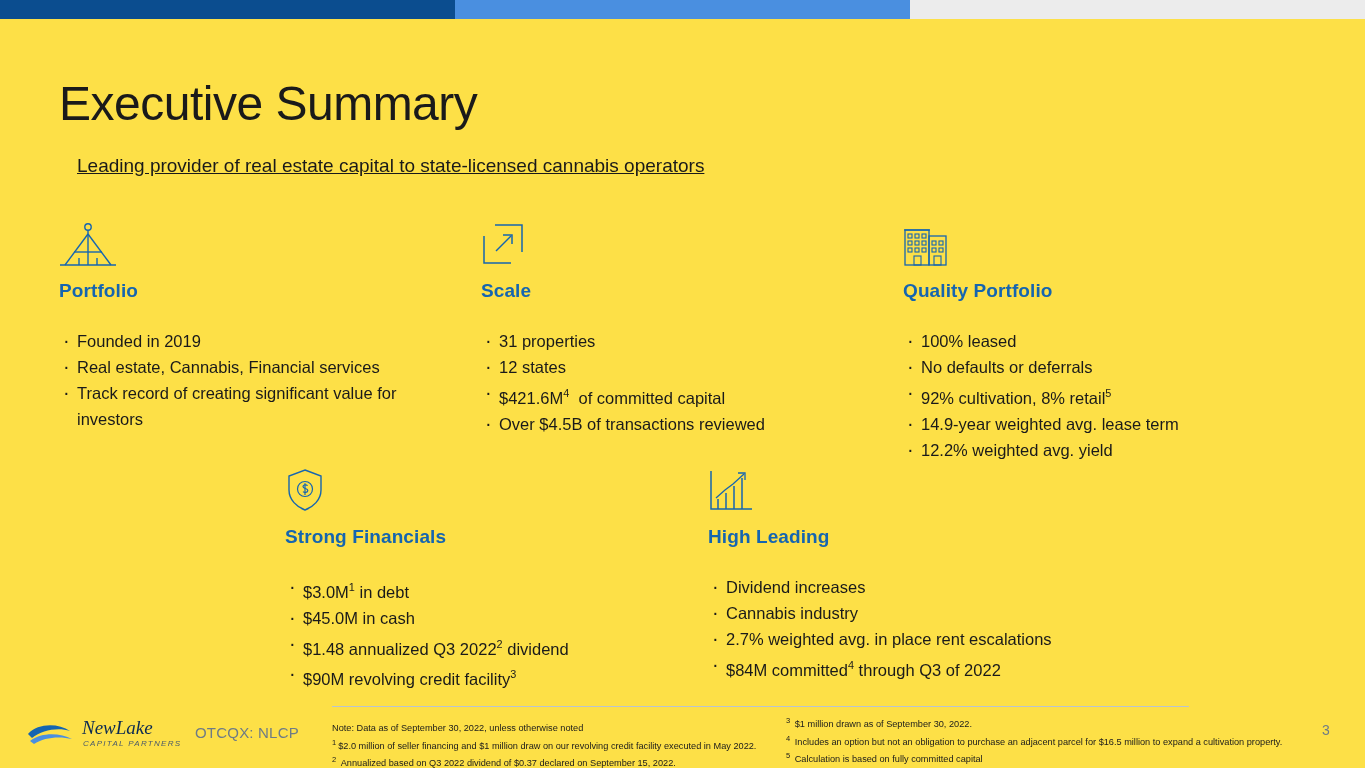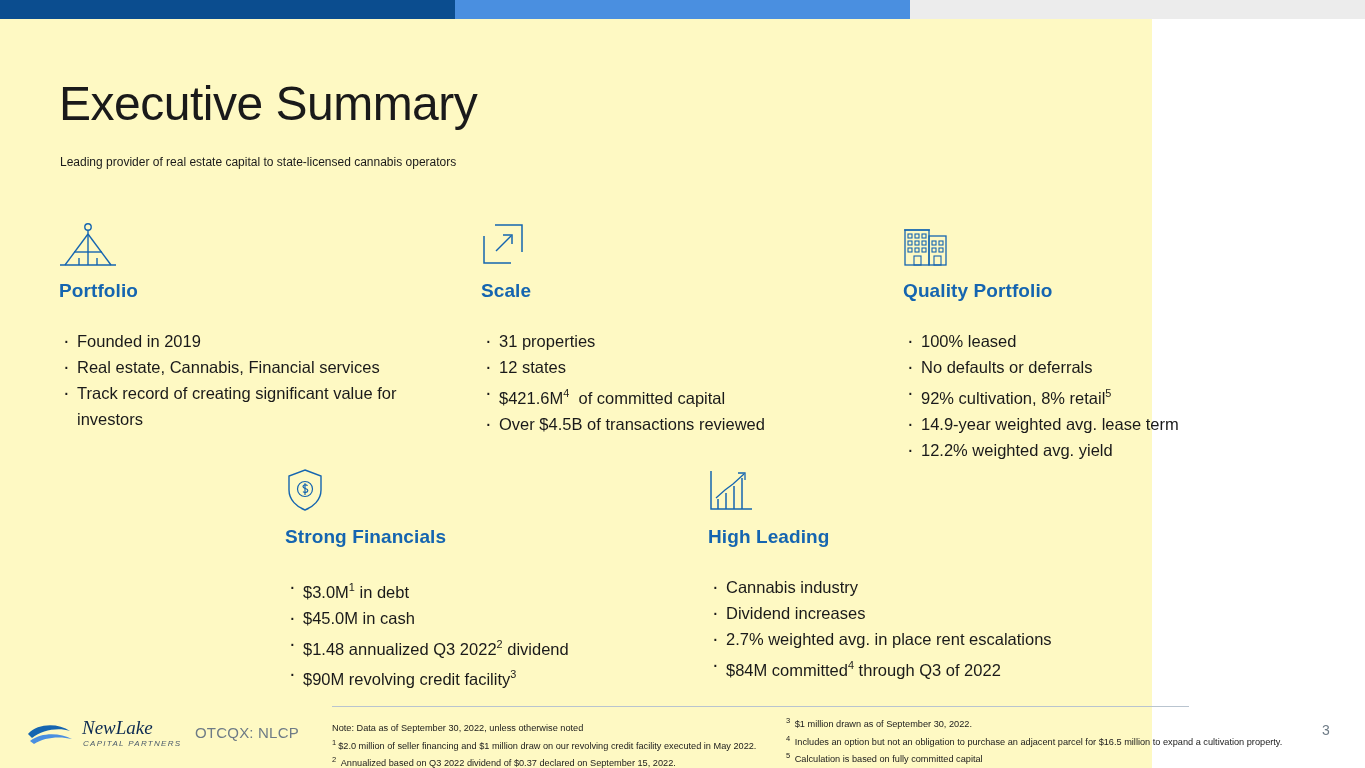--- a/index.html
+++ b/index.html
@@ -7,23 +7,23 @@
     margin: 0;
     padding: 0;
     width: 1365px;
     height: 768px;
     overflow: hidden;
     background: #ffffff;
     font-family: "Liberation Sans", sans-serif;
   }
   .slide {
     position: relative;
-    width: 1152px;
+    width: 1365px;
     height: 768px;
-    background: #fef9c3;
+    background: #fde047;
   }
   
   .topbar {
     position: absolute;
     top: 0; left: 0;
     width: 1365px;
     height: 19px;
     display: flex;
   }
   .topbar .seg-dark  { width: 455px; background: #0b4d8f; height: 19px; }
@@ -36,25 +36,26 @@
     left: 59px;
     top: 78px;
     font-size: 48px;
     font-weight: 400;
     color: #1a1a1a;
     letter-spacing: -0.5px;
     line-height: 1.1;
   }
   .subtitle {
     position: absolute;
-    left: 60px;
+    left: 77px;
     top: 155px;
-    font-size: 12px;
+    font-size: 19px;
     color: #1a1a1a;
     font-weight: 400;
+    text-decoration: underline;
   }
 
   
   .col {
     position: absolute;
     width: 400px;
   }
   .col-1 { left: 59px;  top: 218px; }
   .col-2 { left: 481px; top: 218px; }
   .col-3 { left: 903px; top: 218px; }
@@ -273,22 +274,22 @@
           <line x1="18" y1="41" x2="18" y2="25"></line>
           <line x1="26" y1="41" x2="26" y2="18"></line>
           <line x1="34" y1="41" x2="34" y2="10"></line>
           <polyline points="8,30 17,22 25,16 36,6" stroke-width="1.3"></polyline>
           <polyline points="30,5 37,5 37,12" stroke-width="1.3"></polyline>
         </g>
       </svg>
     </div>
     <div class="cat-title">High Leading</div>
     <ul class="bullets">
+        <li>Dividend increases</li>
         <li>Cannabis industry</li>
-        <li>Dividend increases</li>
         <li>2.7% weighted avg. in place rent escalations</li>
         <li>$84M committed<sup>4</sup> through Q3 of 2022</li>
       </ul>
   </div>
 
   <div class="footer-rule"></div>
 
   <div class="logo">
     <svg width="160" height="38" viewBox="0 0 160 38">
       <path d="M2 20 C12 9 32 9 44 17 C32 13 16 16 6 24 Z" fill="#1565b0"></path>

